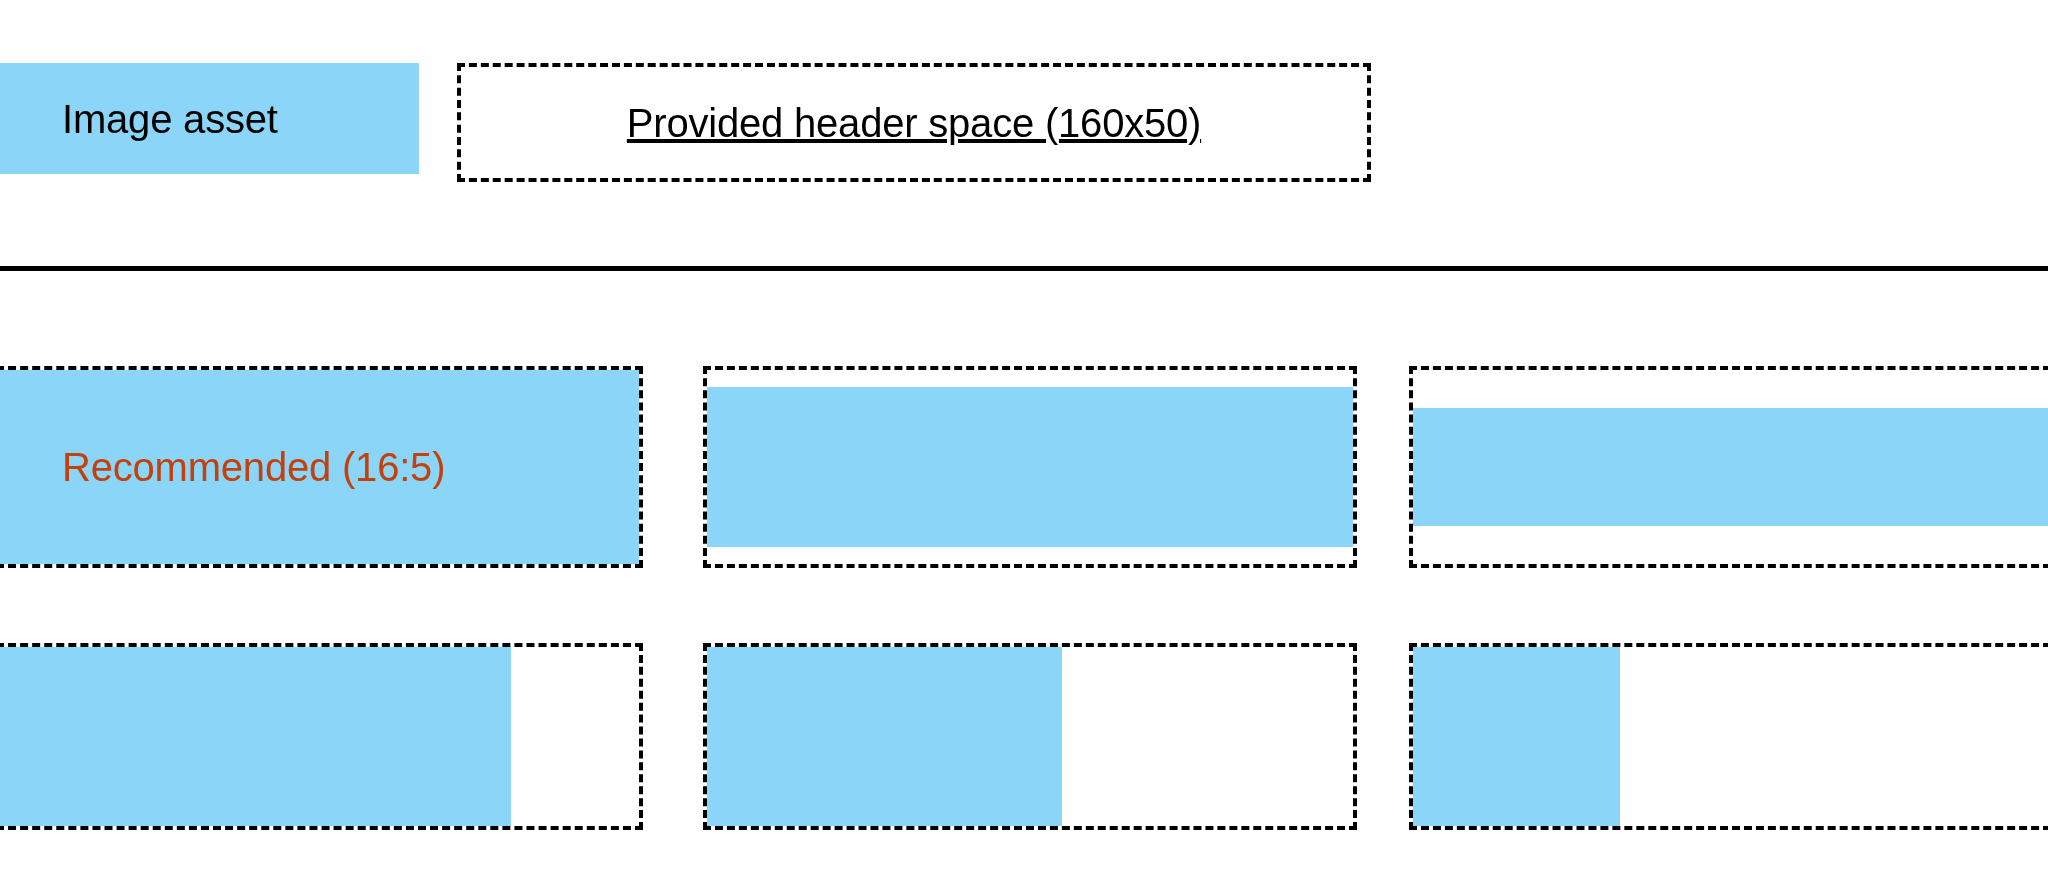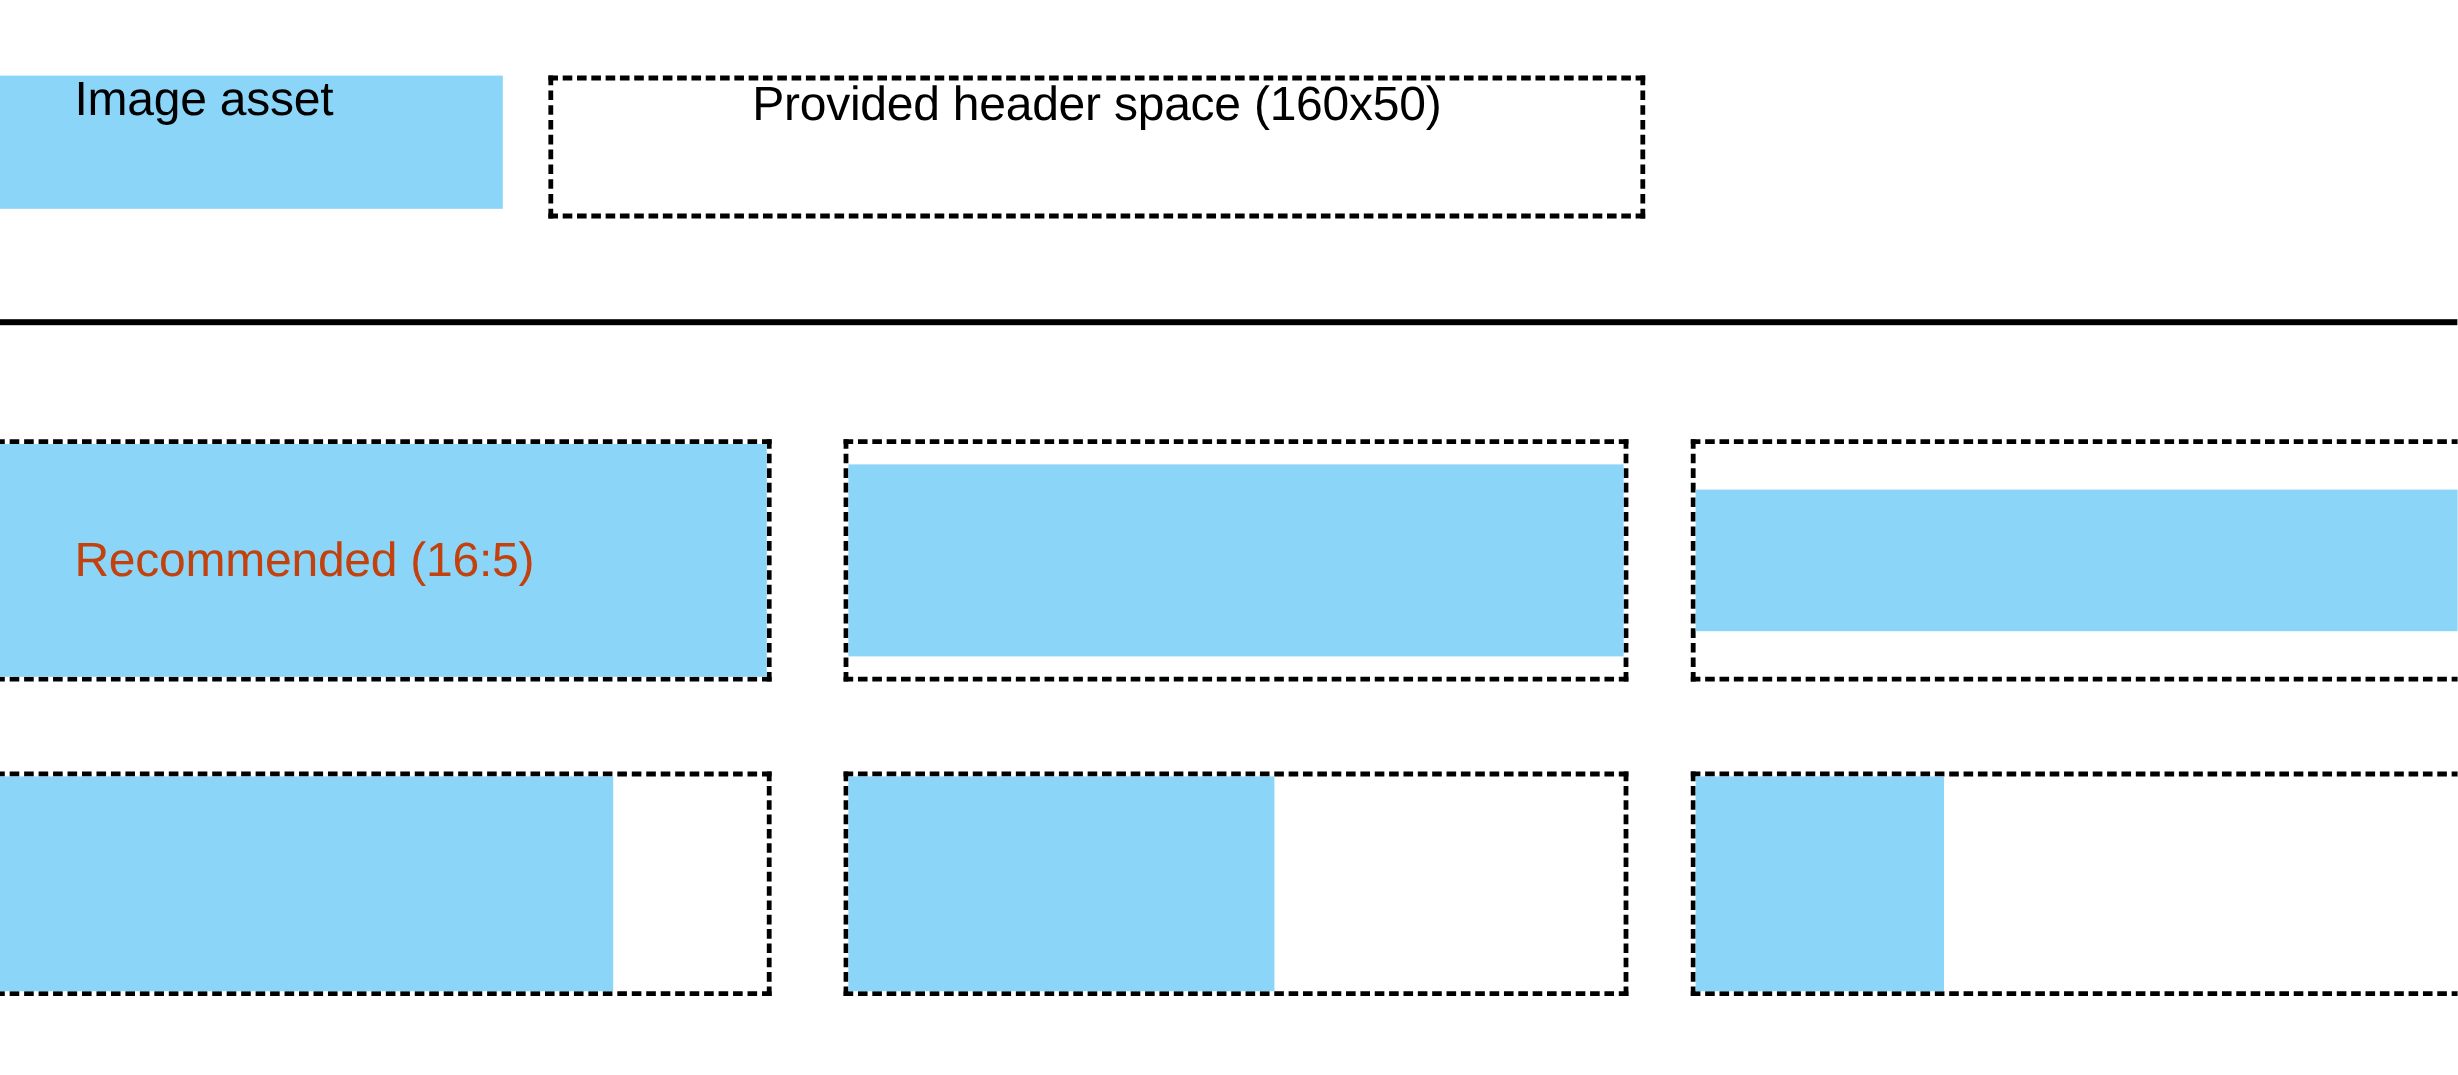--- a/index.html
+++ b/index.html
@@ -36,38 +36,40 @@
     height: 111px;
   }
   #image-asset-swatch {
     position: absolute;
     left: 0;
     top: 0;
     width: 419px;
     height: 111px;
     background: #8ad5f8;
     display: flex;
-    align-items: flex-start;
+    align-items: center;
   }
   #image-asset-label {
     padding-left: 62px;
     font-size: 40px;
     line-height: 1;
     letter-spacing: -0.2px;
     color: #000000;
     white-space: nowrap;
   }
   #header-space-box {
     position: absolute;
     left: 457px;
     top: 0;
     width: 906px;
     height: 111px;
     display: flex;
+    align-items: center;
     justify-content: center;
+    text-decoration: underline;
   }
   #header-space-label {
     font-size: 40px;
     line-height: 1;
     letter-spacing: -0.2px;
     white-space: nowrap;
   }
 
   
   #divider {

